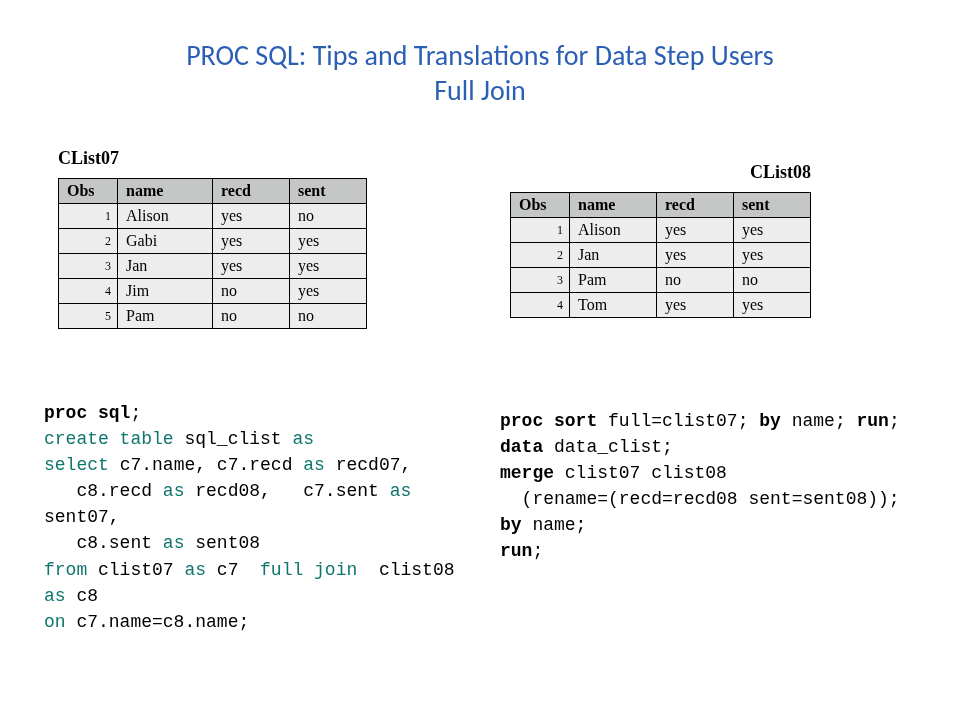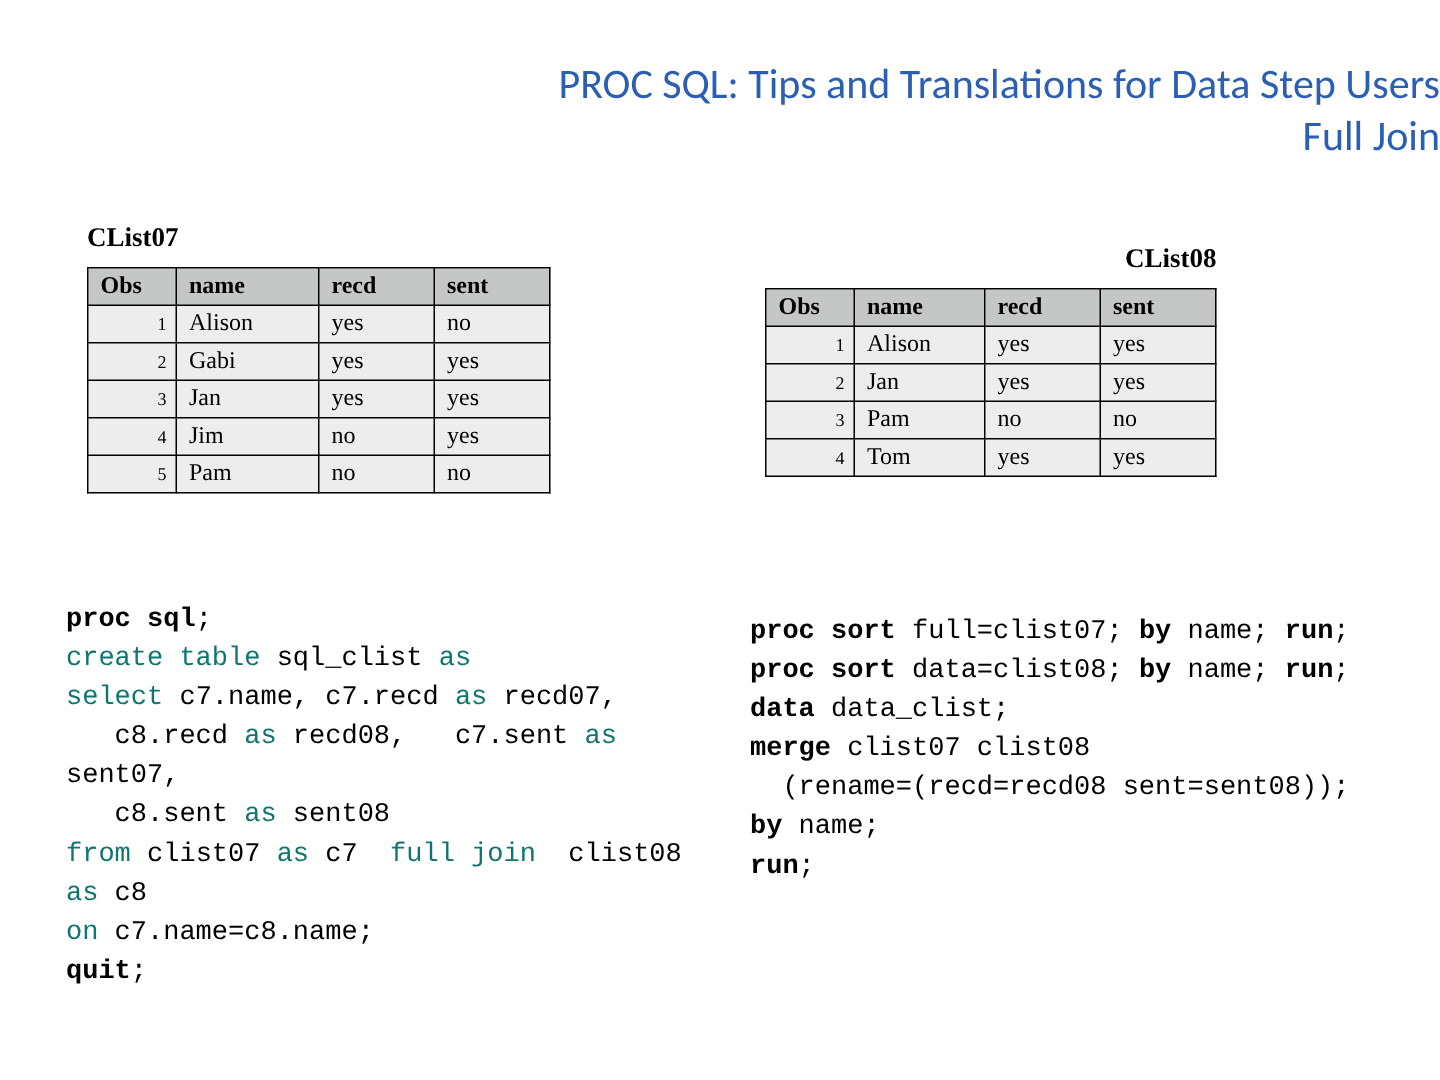--- a/index.html
+++ b/index.html
@@ -5,21 +5,21 @@
   body {
     margin: 0;
     padding: 0;
     width: 960px;
     height: 720px;
     font-family: Calibri, Arial, sans-serif;
     background: #ffffff;
     position: relative;
   }
   .title {
-    text-align: right;
+    text-align: center;
     color: #2b5fb4;
     font-size: 28px;
     padding-top: 38px;
     line-height: 1.25;
   }
   .tbl-label {
     font-weight: bold;
     font-family: "Times New Roman", serif;
     font-size: 18px;
     color: #000;
@@ -151,24 +151,22 @@
   </table>
 
 <div class="code left-block" style="top:400px; left:44px; width:430px;">
   <div><span class="nm">proc sql</span><span>;</span></div>
   <div><span class="kw">create table </span><span>sql_clist </span><span class="kw">as</span></div>
   <div><span class="kw">select </span><span>c7.name, c7.recd </span><span class="kw">as </span><span>recd07,</span></div>
   <div><span>&nbsp;&nbsp;&nbsp;c8.recd </span><span class="kw">as </span><span>recd08,&nbsp;&nbsp;&nbsp;c7.sent </span><span class="kw">as </span><span>sent07,</span></div>
   <div><span>&nbsp;&nbsp;&nbsp;c8.sent </span><span class="kw">as </span><span>sent08</span></div>
   <div><span class="kw">from </span><span>clist07 </span><span class="kw">as </span><span>c7&nbsp; </span><span class="kw">full join&nbsp; </span><span>clist08 </span><span class="kw">as </span><span>c8</span></div>
   <div><span class="kw">on </span><span>c7.name=c8.name;</span></div>
-  <div><span class="nm">quit</span><span>;</span></div>
 </div>
 
 <div class="code right-block" style="top:408px; left:500px; width:430px;">
   <div><span class="nm">proc sort </span><span>full=clist07; </span><span class="nm">by </span><span>name; </span><span class="nm">run</span><span>;</span></div>
-  <div><span class="nm">proc sort </span><span>data=clist08; </span><span class="nm">by </span><span>name; </span><span class="nm">run</span><span>;</span></div>
   <div><span class="nm">data </span><span>data_clist;</span></div>
   <div><span class="nm">merge </span><span>clist07 clist08</span></div>
   <div><span>&nbsp;&nbsp;(rename=(recd=recd08 sent=sent08));</span></div>
   <div><span class="nm">by </span><span>name;</span></div>
   <div><span class="nm">run</span><span>;</span></div>
 </div>
 
 </body></html>

